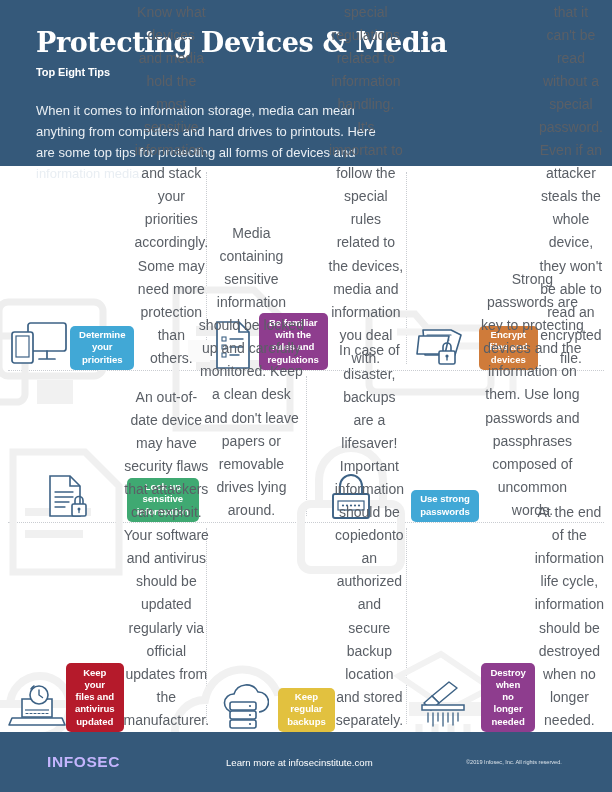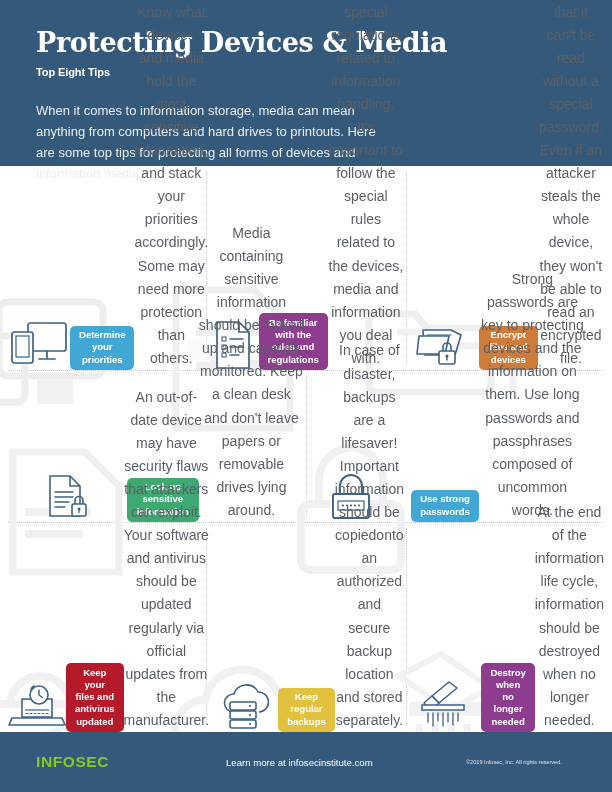--- a/index.html
+++ b/index.html
@@ -106,22 +106,22 @@
   .desc-narrow { width: 176px; }
   .desc-wide   { width: 262px; }
 
   
   .footer {
     position: absolute; left: 0; top: 732px; width: 612px; height: 60px;
     background: #35597a;
     display: flex; align-items: center;
   }
   .footer-logo {
-    position: absolute; left: 36px;
-    color: #84cc16; font-size: 15.5px; font-weight: 700; letter-spacing: 0.6px;
+    position: absolute; left: 47px;
+    color: #c4b5fd; font-size: 15.5px; font-weight: 700; letter-spacing: 0.6px;
   }
   .footer-link {
     position: absolute; left: 226px;
     color: #ffffff; font-size: 9.6px;
   }
   .footer-copy {
     position: absolute; left: 466px;
     color: #dbe3ea; font-size: 5.6px;
   }
 </style>

